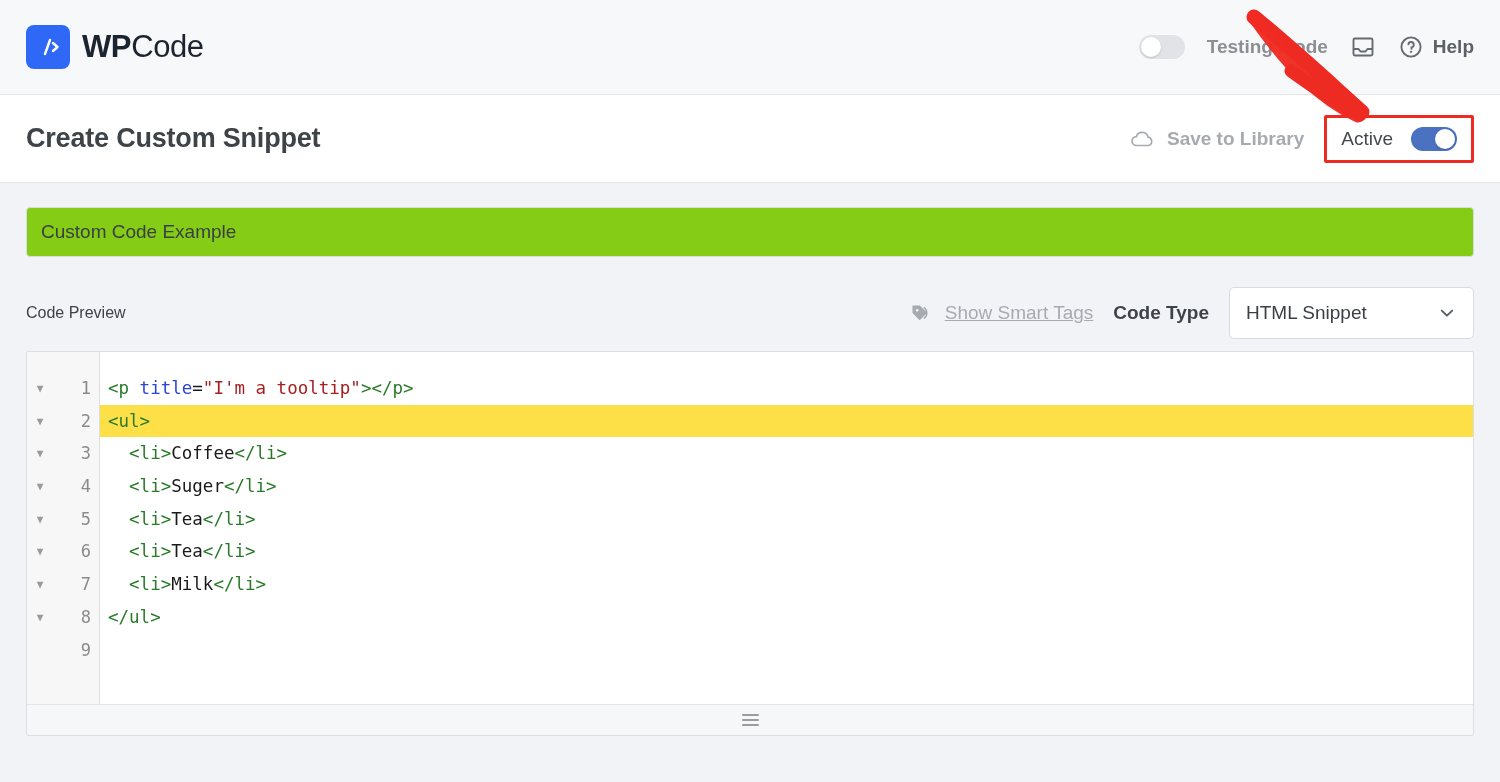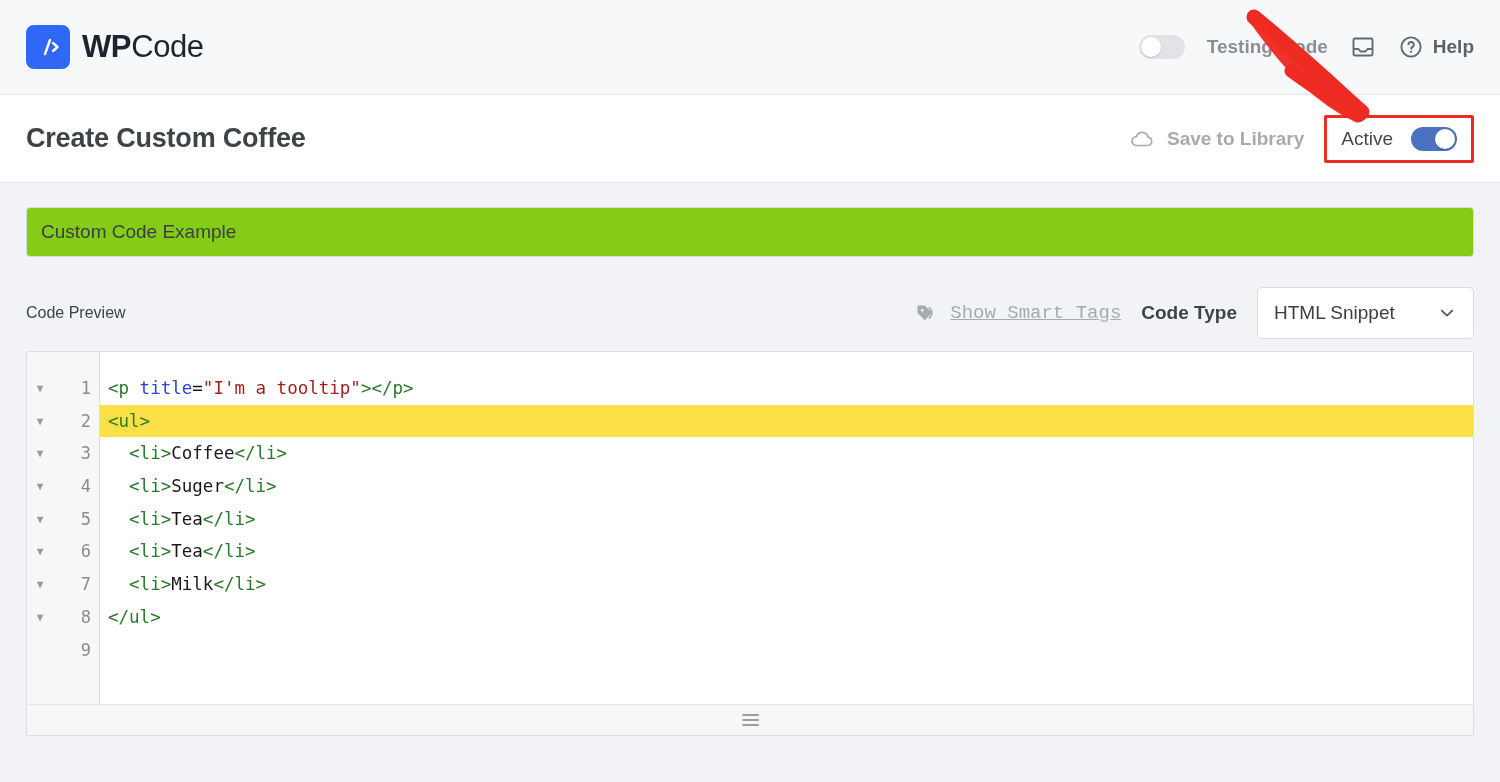--- a/index.html
+++ b/index.html
@@ -209,37 +209,36 @@
     align-items: center;
     gap: 20px;
   }
 
   .smart-tags {
     display: flex;
     align-items: center;
     gap: 10px;
     color: #a7abb0;
     cursor: pointer;
-    font-family: Liberation Mono, monospace;
   }
   .smart-tags-text {
     font-size: 19px;
     text-decoration: underline;
     white-space: nowrap;
   }
 
   .code-type-label {
     font-size: 19px;
     font-weight: bold;
     color: #3e4348;
     white-space: nowrap;
   }
 
   .select {
-    width: 217px;
+    width: 245px;
     height: 52px;
     border: 1px solid #d9dcdf;
     border-radius: 5px;
     background: #ffffff;
     display: flex;
     align-items: center;
     padding: 0 16px;
     cursor: pointer;
   }
   .select-value {
@@ -394,21 +393,21 @@
         </svg>
       </span>
       <span class="help-text">Help</span>
     </div>
 
   </div>
 </div>
 
 <div class="titlebar">
 
-  <div class="page-title">Create Custom Coffee</div>
+  <div class="page-title">Create Custom Snippet</div>
 
   <div class="titlebar-right">
 
     <div class="save-library">
       <span style="display:flex;">
         <svg width="27" height="20" viewBox="0 0 27 20" aria-hidden="true">
           <path d="M7 16.5 a4.4 4.4 0 0 1 .35-8.78 A6 6 0 0 1 19 8.1 a4.3 4.3 0 0 1 .5 8.4 Z" stroke="#a7abb0" stroke-width="1.7" fill="none" stroke-linejoin="round"></path>
         </svg>
       </span>
       <span class="save-library-text">Save to Library</span>

